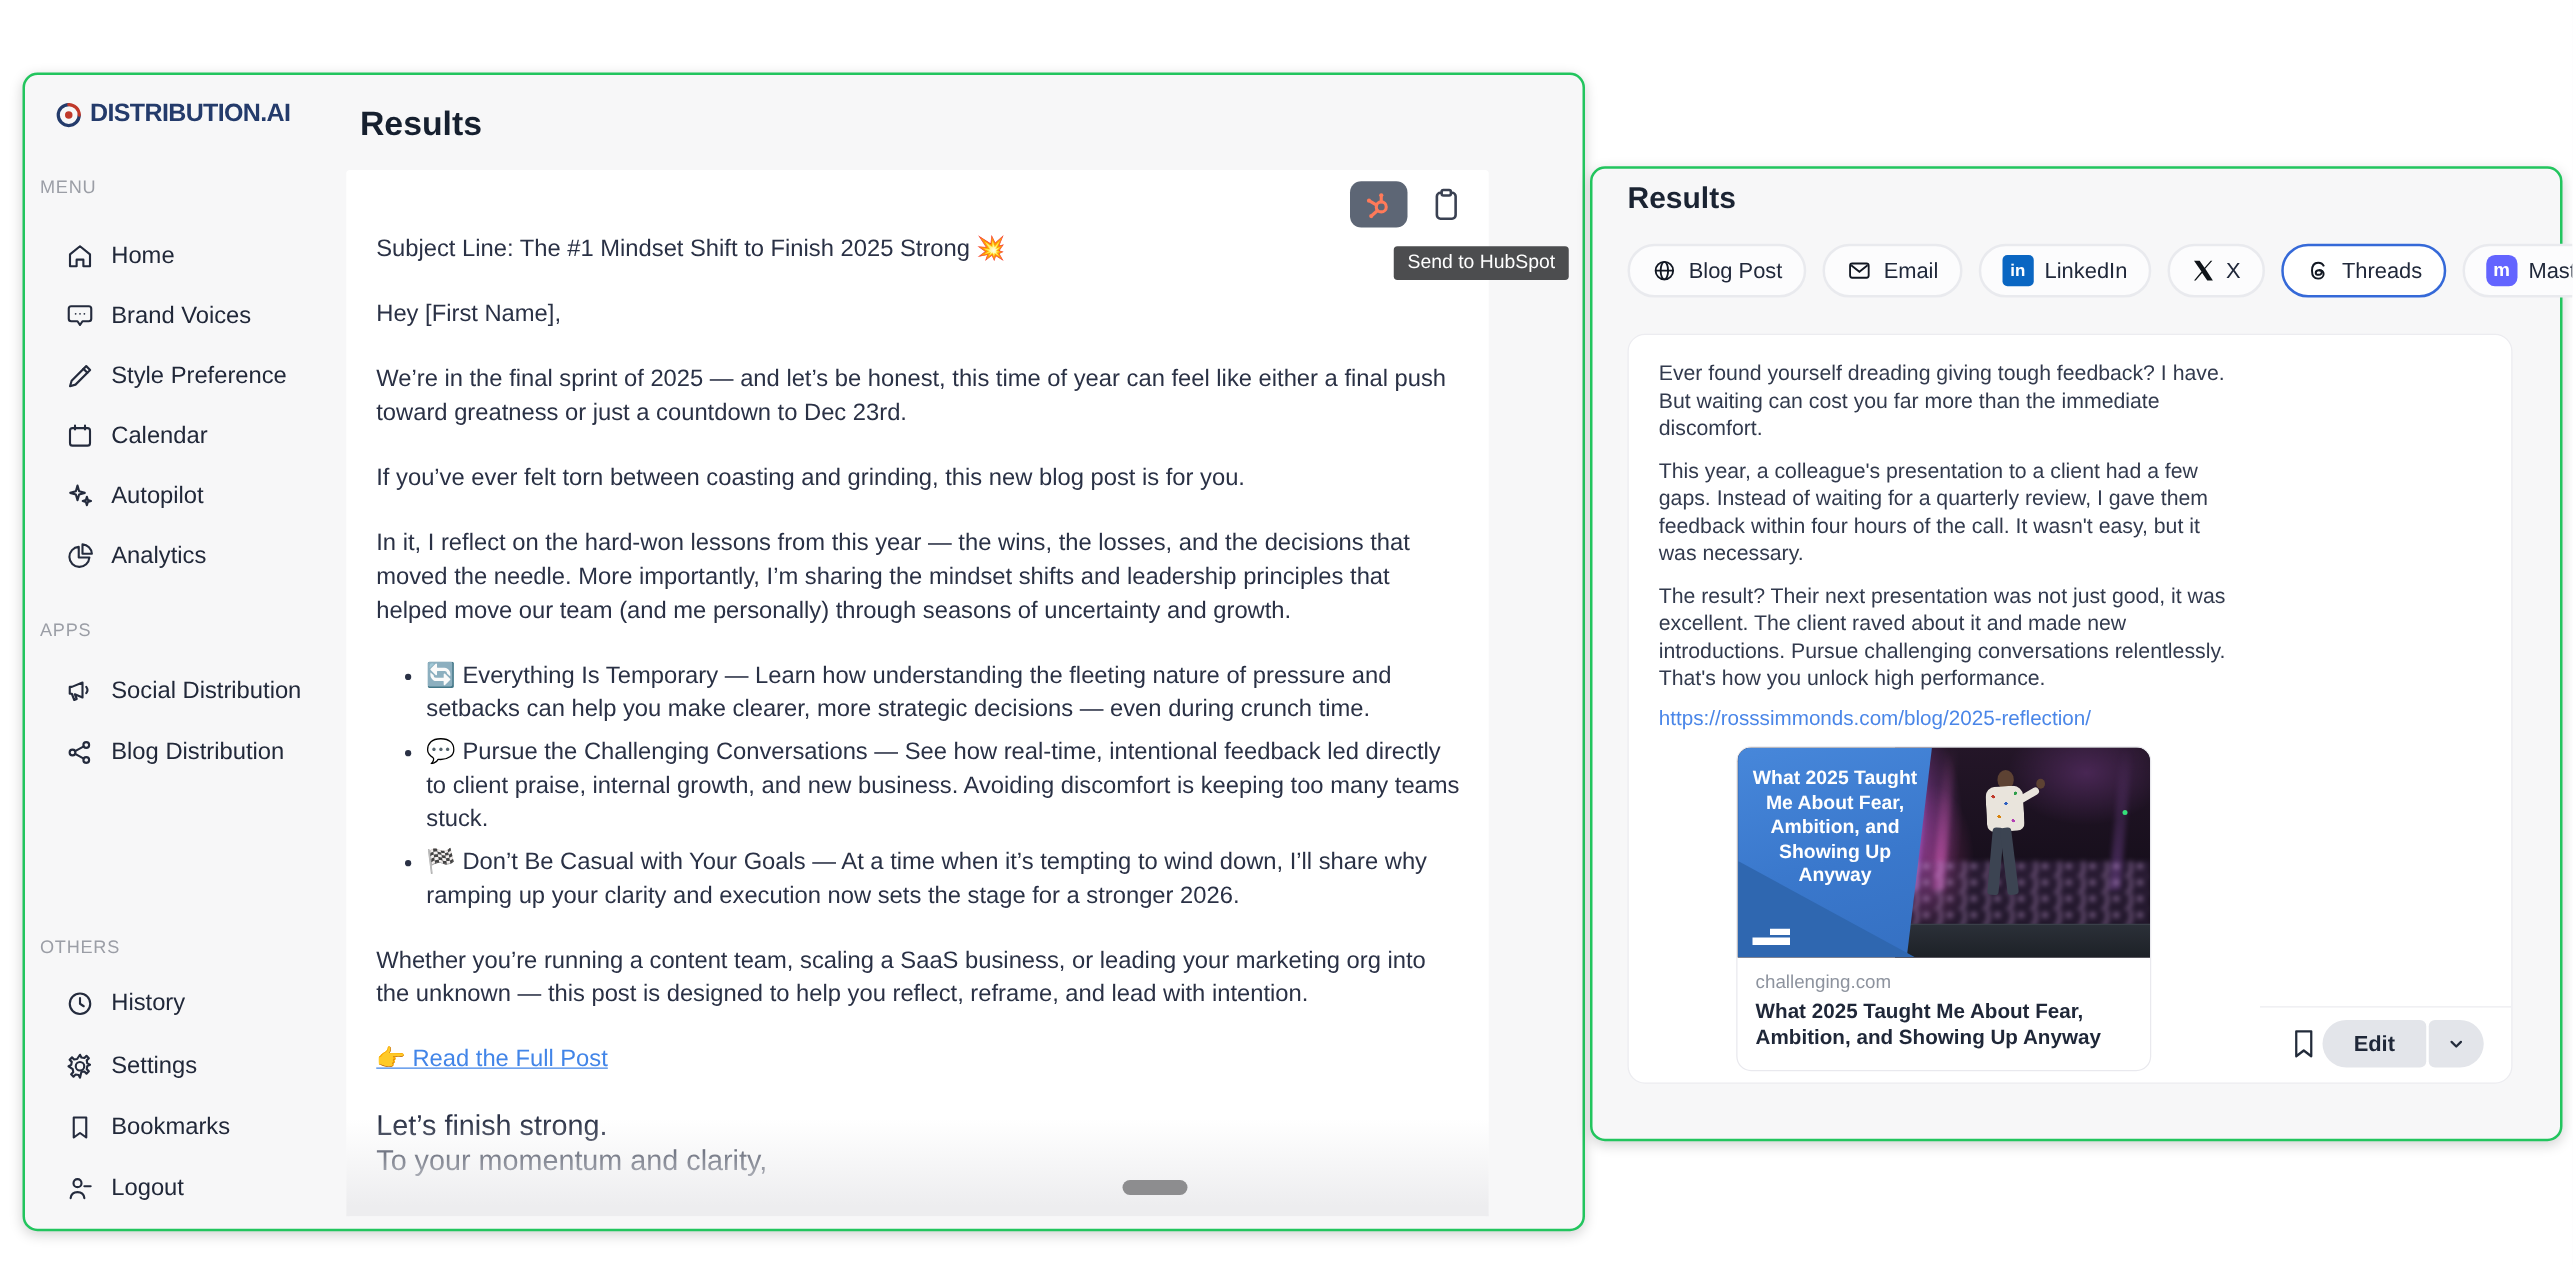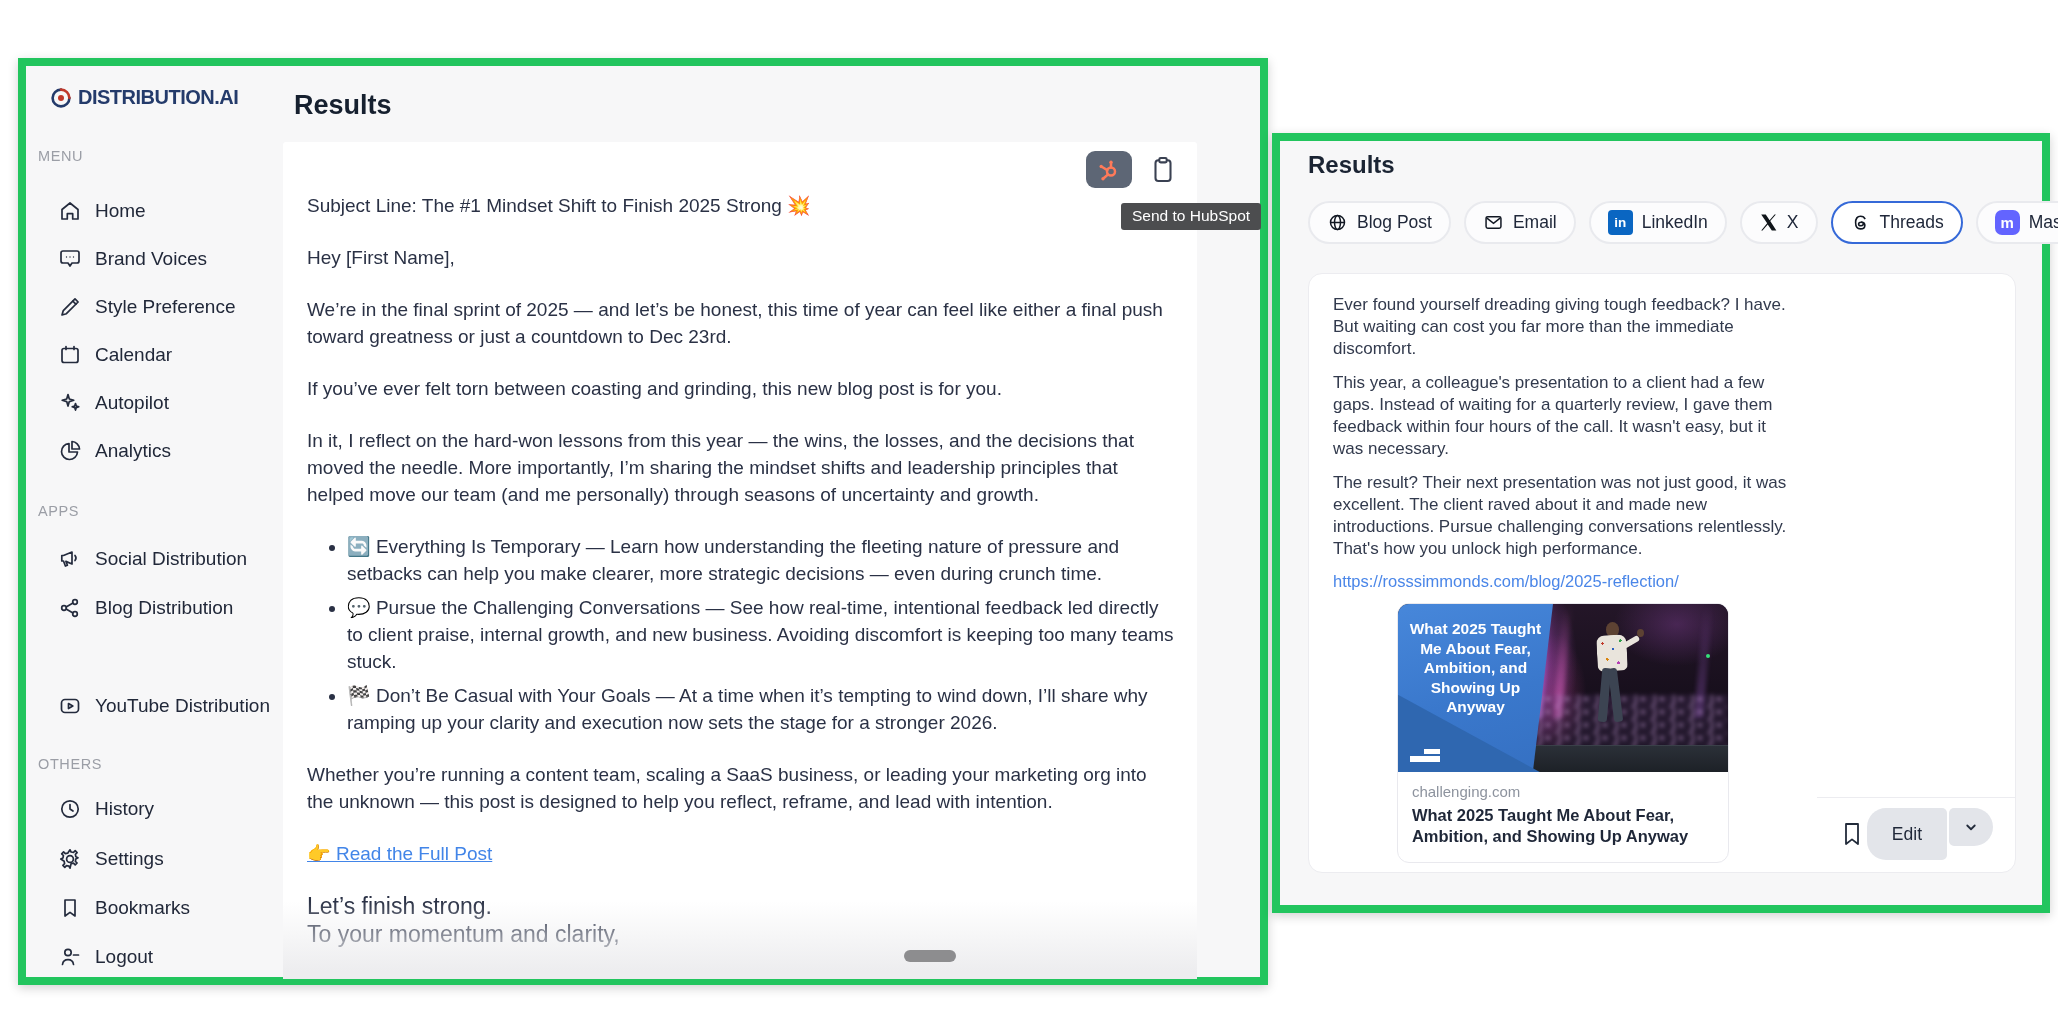--- a/index.html
+++ b/index.html
@@ -2,21 +2,21 @@
 <html><head>
 <meta charset="utf-8">
 <style>
   * { box-sizing: border-box; margin: 0; padding: 0; }
   html,body { background:#ffffff; }
   body { font-family:"Liberation Sans", sans-serif; }
   .canvas { position:relative; width:2058px; height:1012px; background:#fff; overflow:hidden; }
   .abs { position:absolute; }
 
   
-  .win { position:absolute; background:#f7f7f8; border:8px solid #22c55e; border-radius:0;
+  .win { position:absolute; background:#f7f7f8; border:2px solid #22c55e; border-radius:12px;
          box-shadow:0 3px 10px rgba(0,0,0,.18); }
   .left-win  { left:18px;  top:58px;  width:1250px; height:927px; }
   .right-win { left:1272px; top:133px; width:778px;  height:780px; }
 
   
   .logo { left:24px; top:20px; display:flex; align-items:center; gap:6px; }
   .logo-text { font-size:20px; font-weight:bold; letter-spacing:-0.5px; color:#243b6b; }
   .section-label { left:12px; font-size:14.5px; letter-spacing:.6px; color:#9b9ea6; }
   .side-item { left:0; right:966px; height:40px; padding-left:32px; display:flex; align-items:center;
                gap:13px; cursor:pointer; position:absolute; }
@@ -108,22 +108,22 @@
   .logo-bars .b1 { width:16px; height:5px; background:#fff; margin-left:14px; }
   .logo-bars .b2 { width:30px; height:6px; background:#fff; margin-top:2px; }
   .preview-meta { padding:11px 14px 15px; }
   .domain { font-size:15px; color:#8d939e; margin-bottom:5px; }
   .ptitle { font-size:16.5px; font-weight:bold; line-height:21px; color:#1f2738; }
 
   .post-footer { margin-top:auto; border-top:1px solid #ececf0; display:flex; align-items:center;
                  justify-content:space-between; padding:10px 22px 12px 20px; }
   .bookmark-btn { width:30px; height:32px; display:flex; align-items:center; justify-content:center; cursor:pointer; }
   .edit-group { display:flex; gap:2px; }
-  .edit-main { height:52px; padding:0 25px; background:#e3e5ea; border-radius:19px 5px 5px 19px;
-               font-size:17.5px; color:#1f2738; display:flex; align-items:center; cursor:pointer; }
+  .edit-main { height:38px; padding:0 25px; background:#e3e5ea; border-radius:19px 5px 5px 19px;
+               font-size:17.5px; color:#1f2738; display:flex; align-items:center; cursor:pointer;font-weight:bold; }
   .edit-caret { height:38px; width:44px; background:#e3e5ea; border-radius:5px 19px 19px 5px;
                 display:flex; align-items:center; justify-content:center; cursor:pointer; }
 </style>
 </head>
 <body>
 
 <div class="canvas">
 
   <div class="win left-win">
 
@@ -212,29 +212,20 @@
     <div class="side-item" style="top:522px;">
       <span class="si-icon">
           <svg width="24" height="24" viewBox="0 0 24 24">
             <circle cx="6" cy="12" r="2.3"></circle>
             <circle cx="17" cy="6" r="2.3"></circle>
             <circle cx="17" cy="18" r="2.3"></circle>
             <path d="M8.1 10.9 15 7.1M8.1 13.1 15 16.9"></path>
           </svg>
         </span>
       <span class="si-label">Blog Distribution</span>
-    </div>
-    <div class="side-item" style="top:620px;">
-      <span class="si-icon">
-          <svg width="24" height="24" viewBox="0 0 24 24">
-            <rect x="3.5" y="5.5" width="17" height="13" rx="3.5"></rect>
-            <path d="M10.5 9.5 14.8 12l-4.3 2.5Z"></path>
-          </svg>
-        </span>
-      <span class="si-label">YouTube Distribution</span>
     </div>
 
     <div class="abs section-label" style="top:690px;">OTHERS</div>
 
     <div class="side-item" style="top:723px;">
       <span class="si-icon">
           <svg width="24" height="24" viewBox="0 0 24 24">
             <circle cx="12" cy="12" r="8.2"></circle>
             <path d="M12 7.5V12l3 2"></path>
           </svg>

